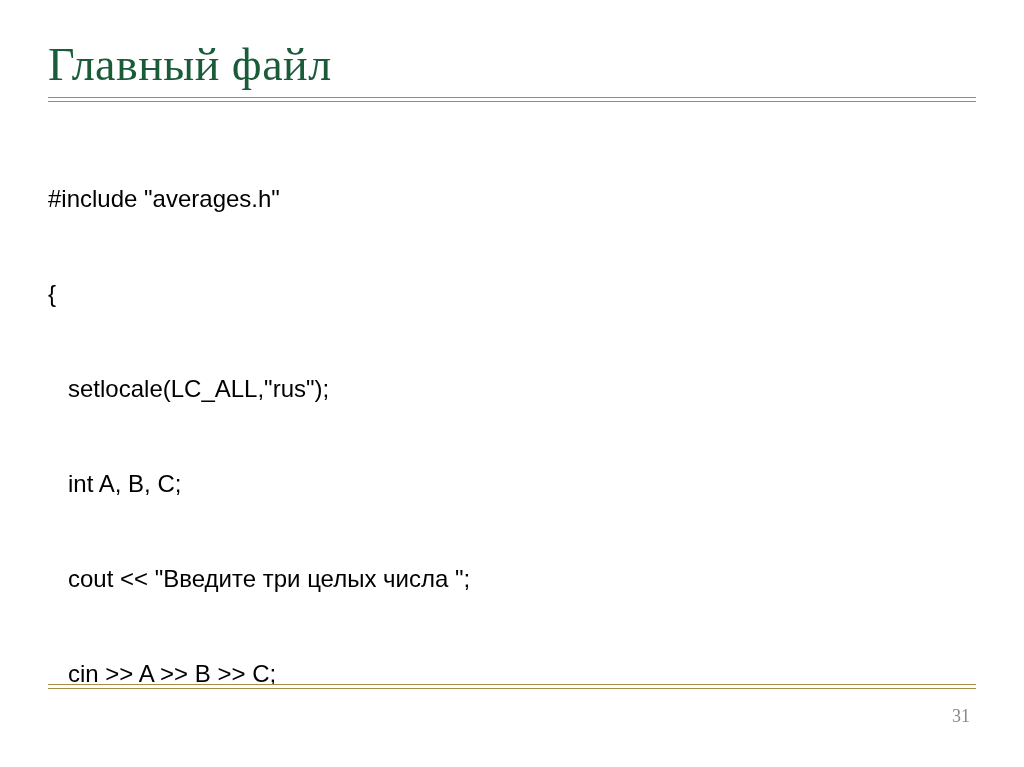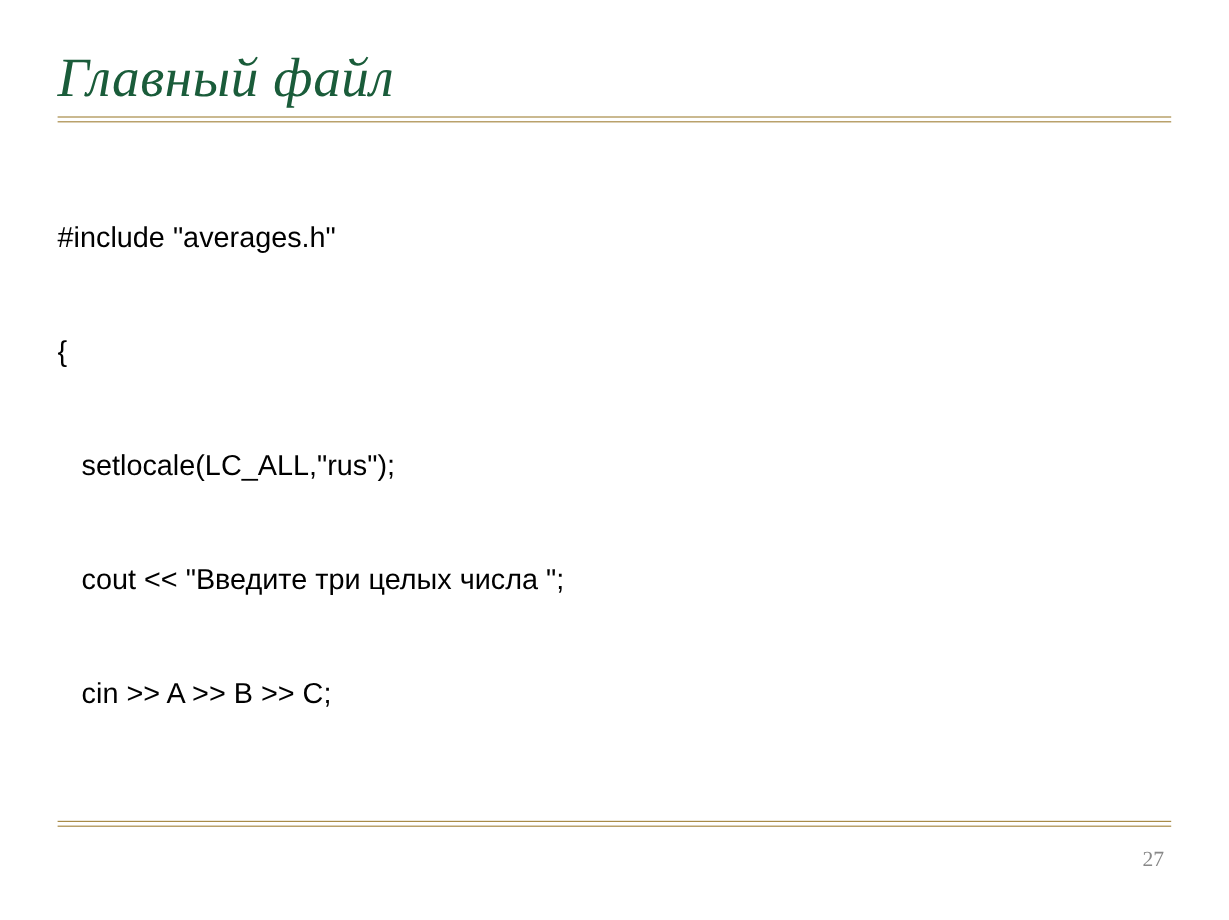--- a/index.html
+++ b/index.html
@@ -16,21 +16,20 @@
       padding: 38px 48px 40px 48px;
       position: relative;
     }
     .title {
       font-family: Georgia, 'Times New Roman', serif;
       font-size: 46px;
       font-weight: normal;
       color: #1a5c3a;
       margin-bottom: 6px;
       letter-spacing: 0.5px;
-      font-style: italic;
     }
     .title-underline {
       border-top: 1.5px solid #a88b48;
       border-bottom: 1.5px solid #a88b48;
       height: 5px;
       margin-bottom: 18px;
     }
     .code-block {
       font-family: Arial, sans-serif;
       font-size: 24px;
@@ -59,25 +58,26 @@
 </head>
 <body>
 
 <div class="slide">
   <div class="title">Главный файл</div>
   <div class="title-underline"></div>
   <div class="code-block">
     <div>#include "averages.h"</div>
     <div>{</div>
     <div>   setlocale(LC_ALL,"rus");</div>
+    <div>   int A, B, C;</div>
     <div>   cout &lt;&lt; "Введите три целых числа ";</div>
     <div>   cin &gt;&gt; A &gt;&gt; B &gt;&gt; C;</div>
     
     
     
     
     
     
     
   </div>
   <div class="bottom-rule"></div>
-  <div class="page-number">27</div>
+  <div class="page-number">31</div>
 </div>
 
 </body></html>

